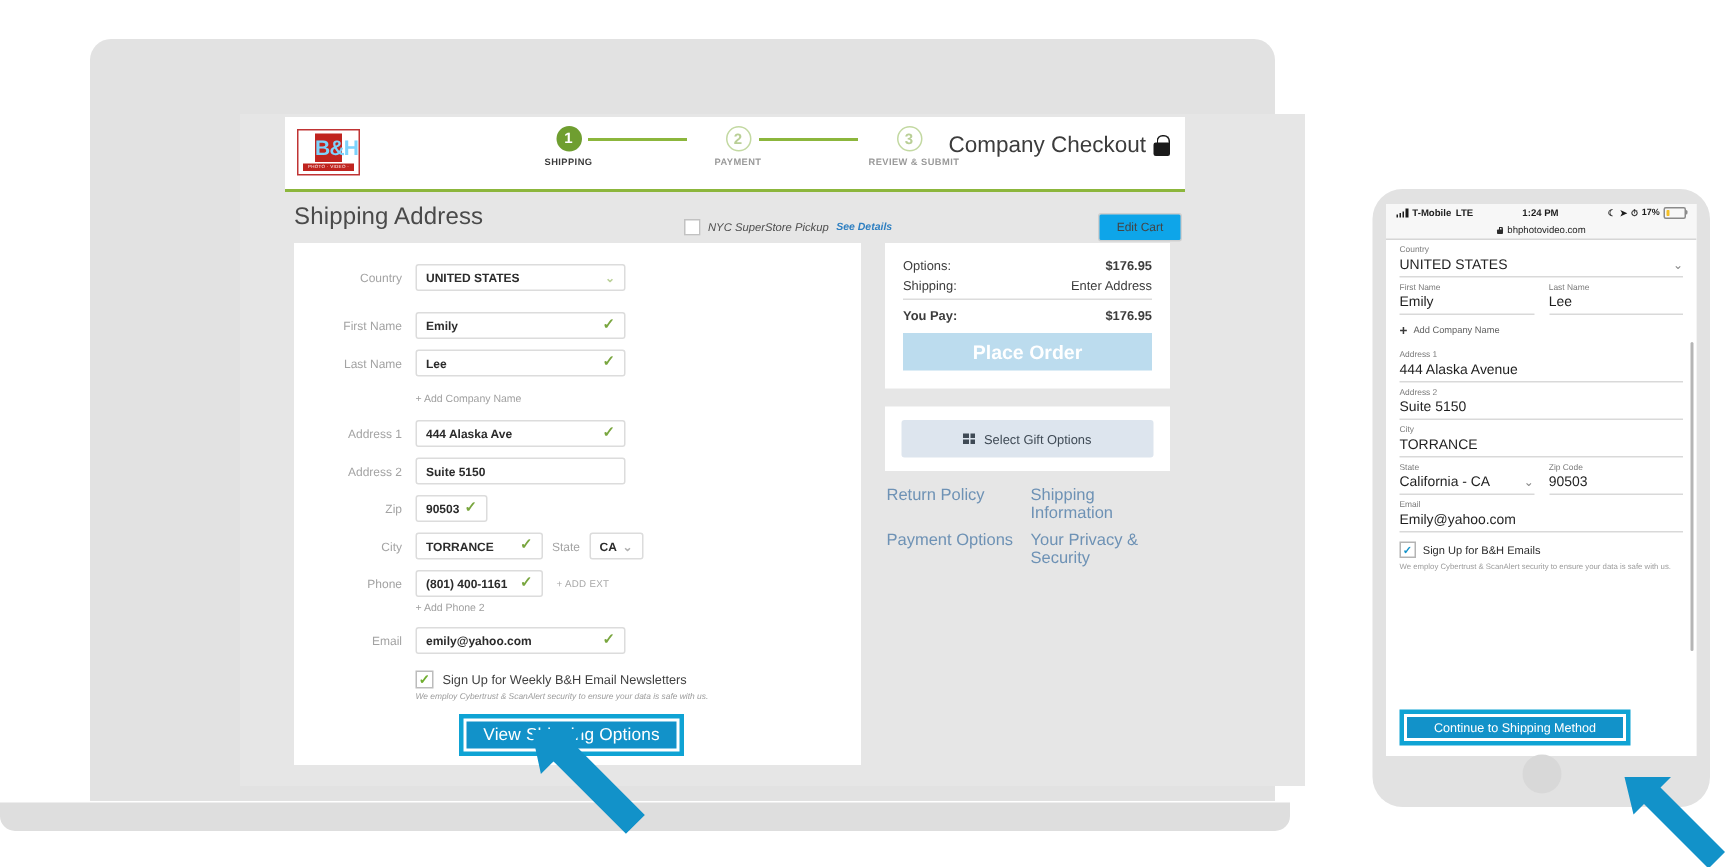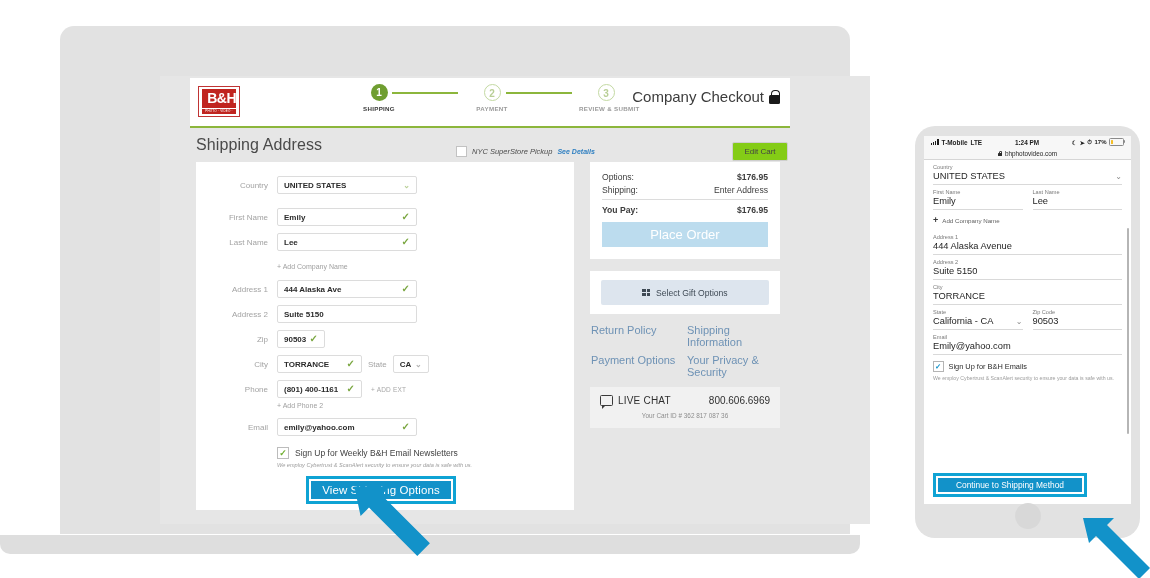--- a/index.html
+++ b/index.html
@@ -34,22 +34,22 @@
     position:absolute;left:0;top:2px;width:600px;height:50px;
     background:#ffffff;border-bottom:2px solid #8cb63c;
     box-sizing:border-box;
   }
   .logo{
     position:absolute;left:8px;top:8px;width:42px;height:31px;
     border:1.5px solid #c03434;background:#ffffff;box-sizing:border-box;
     display:flex;flex-direction:column;align-items:center;justify-content:center;
   }
   .logo-main{
-    width:34px;height:19px;background:#c0241f;color:#ffffff;
-    font-size:14px;font-weight:bold;line-height:19px;text-align:right;
+    width:18px;height:19px;background:#c0241f;color:#7dd3fc;
+    font-size:14px;font-weight:bold;line-height:19px;text-align:center;
     letter-spacing:-0.5px;font-family:"Liberation Sans",sans-serif;
   }
   .logo-sub{
     width:34px;height:5px;margin-top:1.5px;background:#c0241f;
     font-size:3px;color:#ffffff;text-align:center;line-height:5px;
     overflow:hidden;letter-spacing:.2px;
   }
 
   .steps{position:absolute;left:162px;top:6px;width:260px;height:40px;}
   .step{position:absolute;top:0;width:54px;text-align:center;}
@@ -77,21 +77,21 @@
     font-weight:normal;letter-spacing:.1px;
   }
   .pickup-row{
     position:absolute;left:266px;top:70px;display:flex;align-items:center;gap:5px;
     font-size:7.5px;color:#4d4d4d;font-style:italic;
   }
   .cb-empty{width:9px;height:9px;border:1px solid #c2c2c2;background:#fff;display:inline-block;}
   .see-details{color:#2e7fc1;font-weight:bold;font-size:7px;}
   .edit-cart{
     position:absolute;right:2px;top:66px;width:54px;height:17px;
-    border:1px solid #cfcfcf;background:#84cc16;border-radius:2px;
+    border:1px solid #cfcfcf;background:#0ea5e9;border-radius:2px;
     font-size:8px;color:#444;display:flex;align-items:center;justify-content:center;
   }
 
   .form-card{
     position:absolute;left:6px;top:86px;width:378px;height:348px;background:#ffffff;
   }
   .frow{position:absolute;display:flex;align-items:center;}
   .flabel{font-size:8px;color:#a3a3a3;text-align:right;width:72px;padding-right:9px;}
   .fbox{
     height:18px;border:1px solid #dcdcdc;border-radius:2px;background:#fff;
@@ -131,21 +131,21 @@
 
   
   .sumcol{position:absolute;left:400px;top:86px;width:190px;}
   .sumcard{background:#ffffff;padding:10px 12px 12px;}
   .sumline{display:flex;justify-content:space-between;font-size:8.6px;color:#3c3c3c;margin-bottom:3px;}
   .sumline.b{font-weight:bold;}
   .sumrule{height:1px;background:#dcdcdc;margin:4px 0 5px;}
   .place-order{
     margin-top:7px;height:25px;background:#bcdcee;color:#ffffff;
     display:flex;align-items:center;justify-content:center;
-    font-size:13px;font-weight:normal;
+    font-size:13px;font-weight:bold;
   }
   .giftcard{background:#ffffff;margin-top:12px;padding:9px 11px;}
   .giftbtn{
     height:25px;background:#dde5ee;border-radius:2px;
     display:flex;align-items:center;justify-content:center;gap:6px;
     font-size:8.6px;color:#3f4a55;
   }
   .giftglyph{display:grid;grid-template-columns:3.2px 3.2px;grid-template-rows:3.2px 3.2px;gap:1.3px;}
   .giftglyph s{background:#3f4a55;display:block;}
   .links{margin-top:10px;display:grid;grid-template-columns:1fr 1fr;gap:6px 4px;padding:0 1px;}
@@ -399,30 +399,20 @@
             </div>
           </div>
 
           <div class="links">
             <a href="#">Return Policy</a>
             <a href="#">Shipping Information</a>
             <a href="#">Payment Options</a>
             <a href="#">Your Privacy &amp; Security</a>
           </div>
 
-          <div class="chatcard">
-            <div class="chatrow">
-              <span class="chatleft">
-                <span class="chatglyph"></span>
-                <span>LIVE CHAT</span>
-              </span>
-              <span class="phone-num">800.606.6969</span>
-            </div>
-            <div class="cartid">Your Cart ID # 362 817 087 36</div>
-          </div>
         </div>
 
       </div>
     </div>
   </div>
   <div class="laptop-base"></div>
 
   <svg class="arrow" style="left:352px;top:478px;" width="100" height="85" viewBox="0 0 100 85">
     <path d="M6 12 L40 12 L32 20 L78 66 L66 78 L20 32 L12 40 Z" fill="#1292c9" transform="translate(-4,-4) scale(1.05)"></path>
   </svg>

